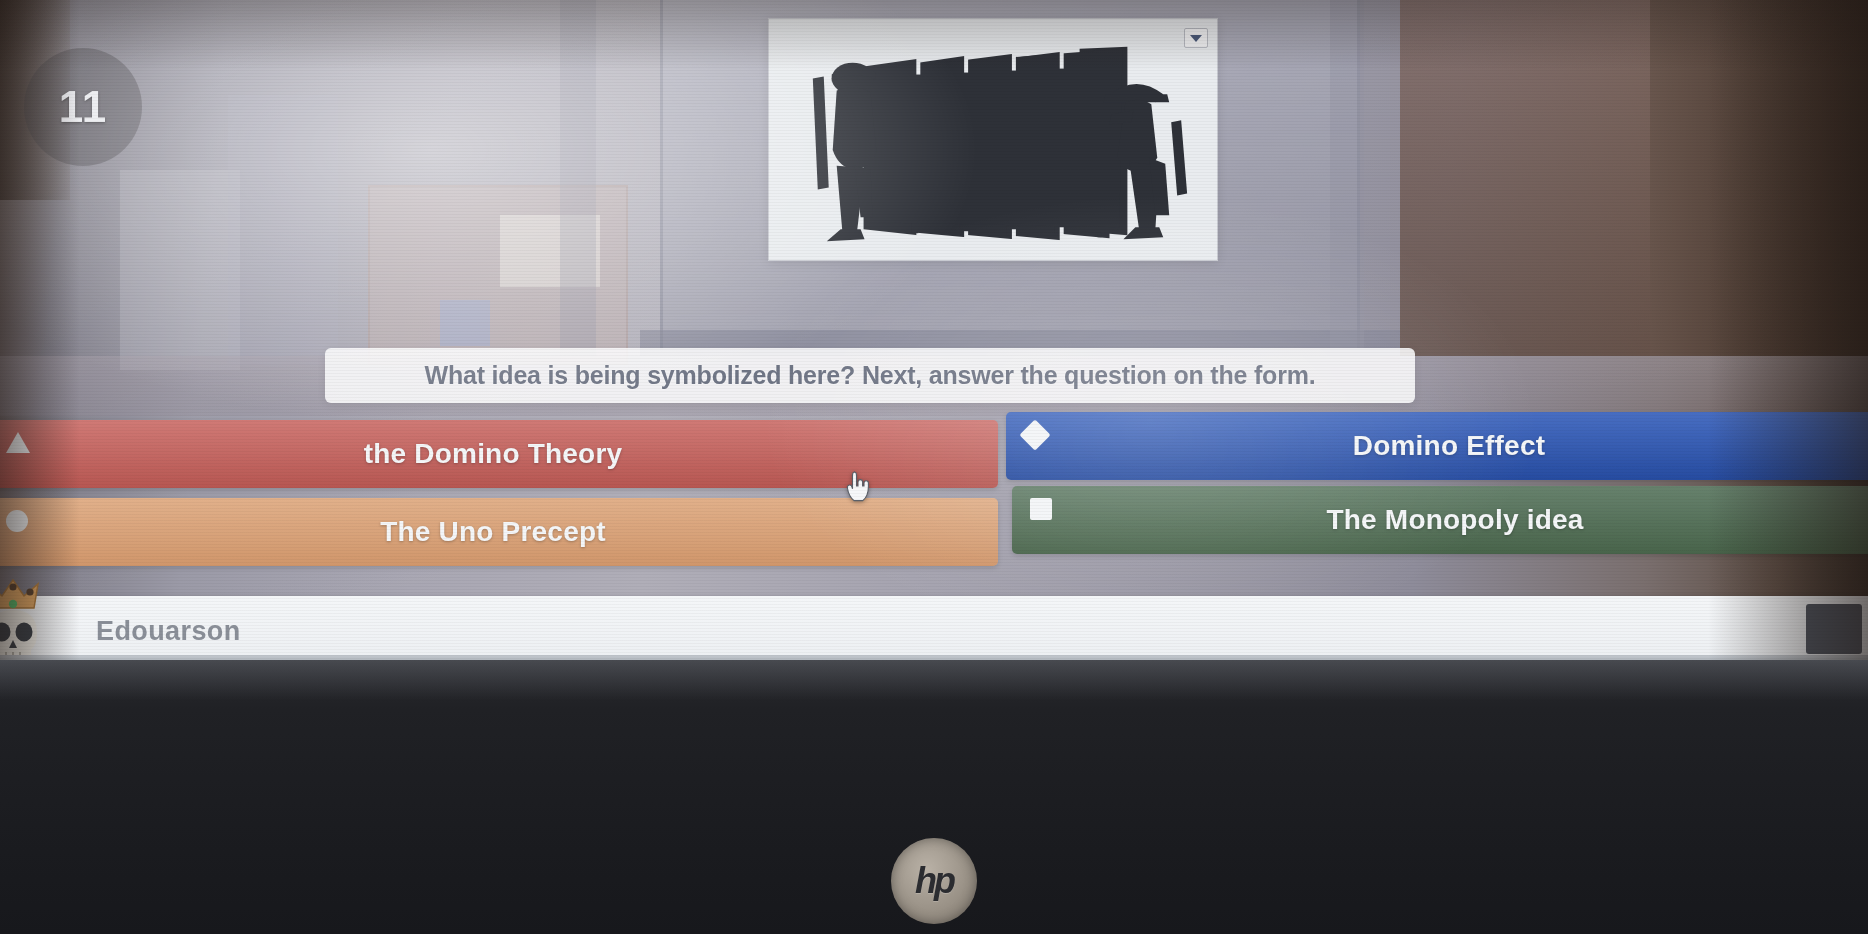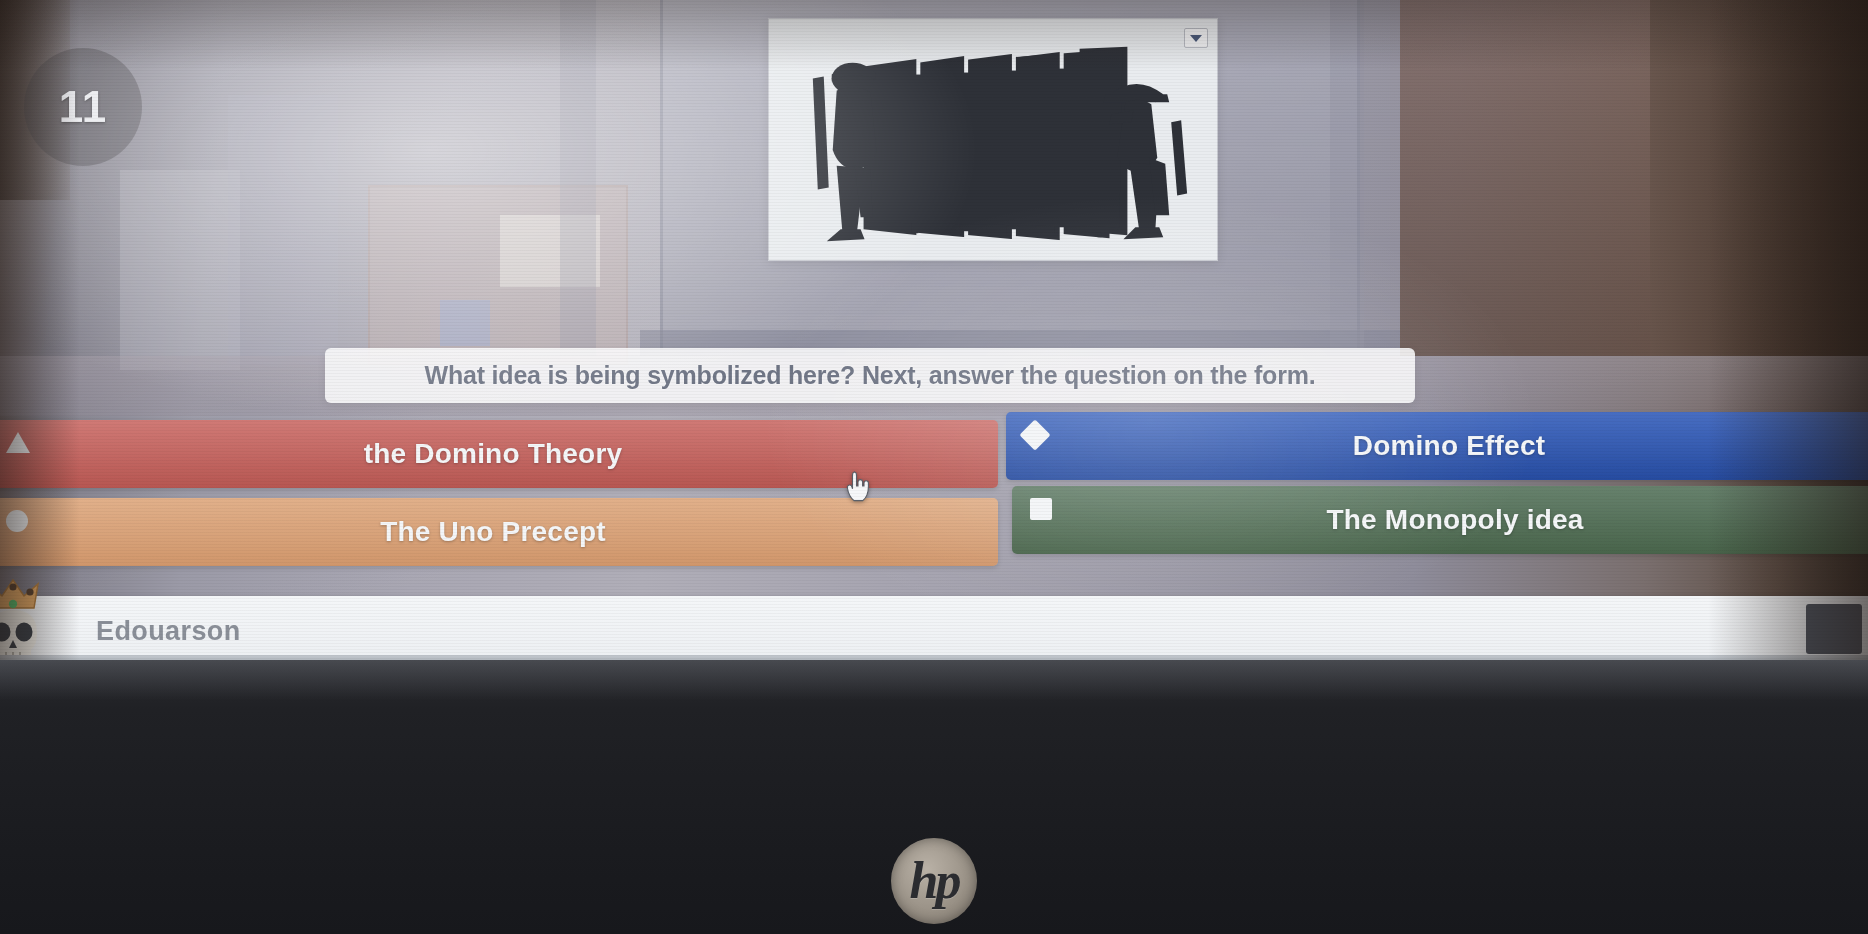--- a/index.html
+++ b/index.html
@@ -37,24 +37,24 @@
     left: 50%; top: 838px;
     transform: translateX(-50%);
     width: 86px; height: 86px;
     border-radius: 50%;
     background: radial-gradient(circle at 42% 36%, #b9b1a6 0%, #9a9287 55%, #7e766c 100%);
     display: flex; align-items: center; justify-content: center;
     z-index: 61;
     box-shadow: inset 0 0 12px rgba(0,0,0,0.35);
   }
   .hp-logo span {
-    font-family: Liberation Serif, serif;
+    font-family: Liberation Sans, sans-serif;
     font-style: italic;
     font-weight: 700;
-    font-size: 52px;
+    font-size: 36px;
     letter-spacing: -3px;
     color: #2b2c30;
     line-height: 0.9;
     text-shadow: 0 1px 0 rgba(255,255,255,0.18);
   }
 
   
   .screen {
     position: absolute;
     left: 0; top: 0;

